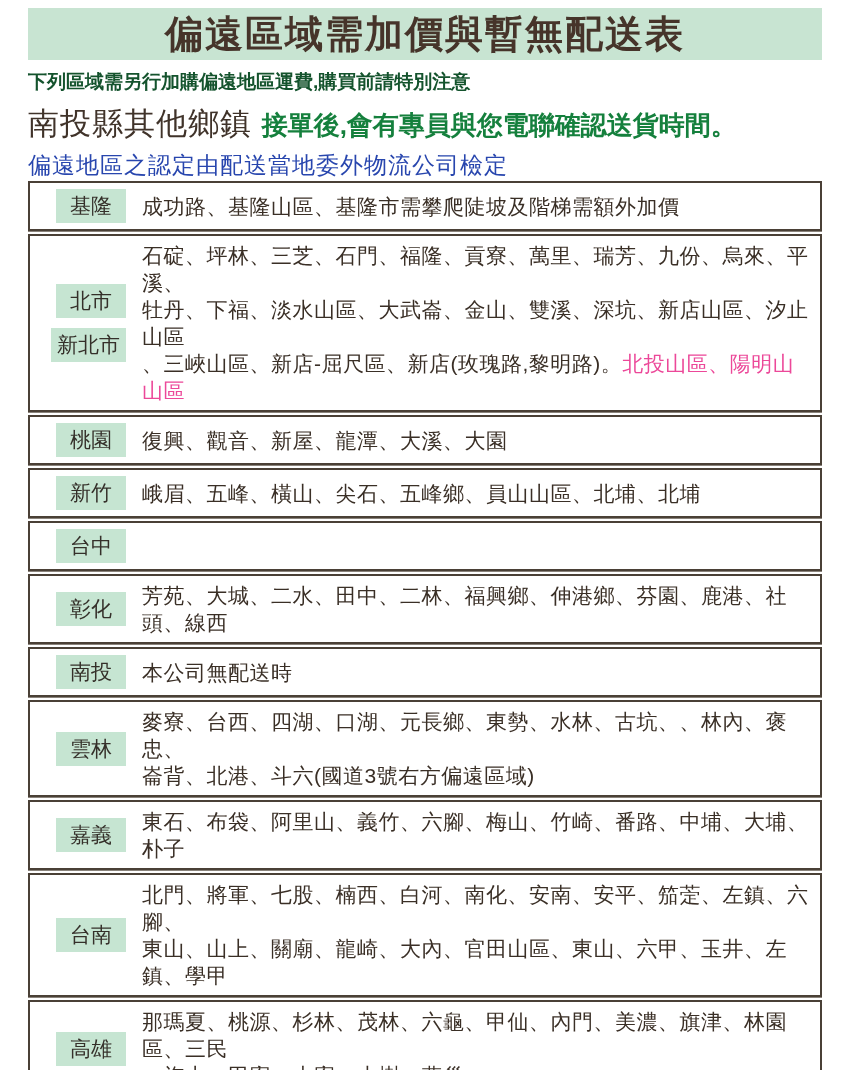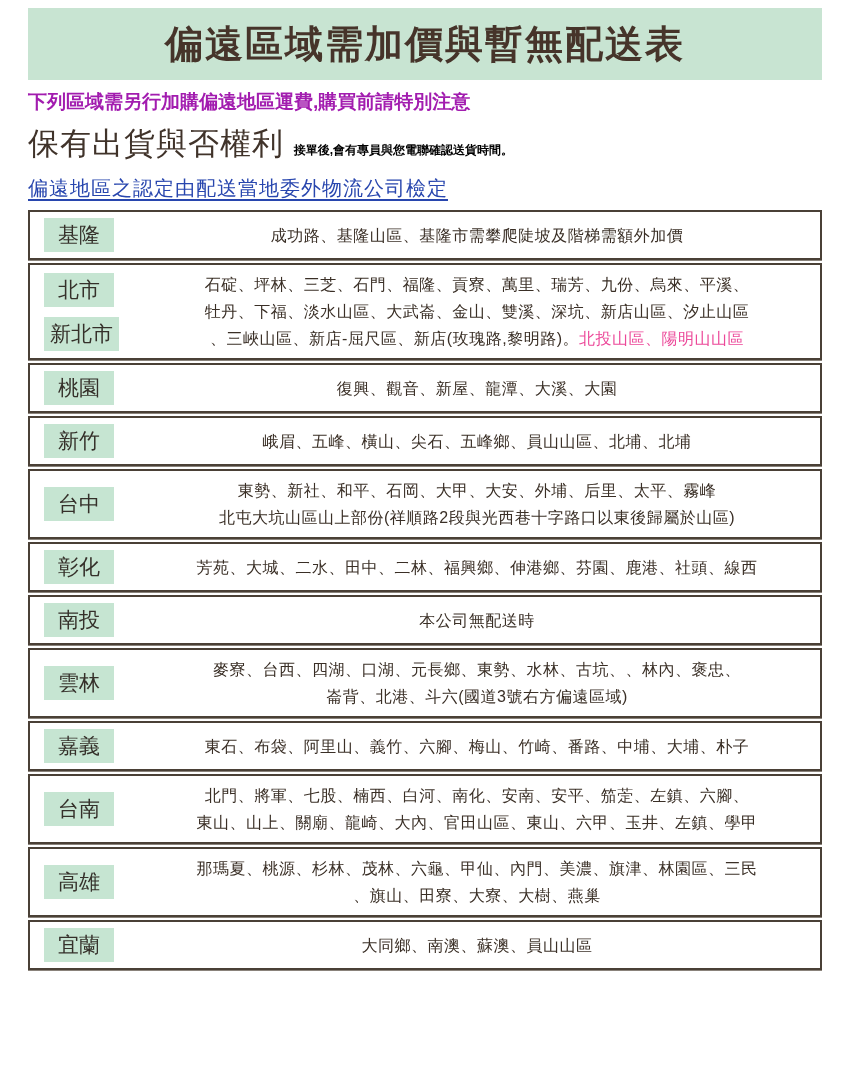--- a/index.html
+++ b/index.html
@@ -9,108 +9,106 @@
     width: 850px;
     height: 1070px;
     overflow: hidden;
     color: #3d2f23;
   }
   .page { padding: 8px 28px 0 28px; }
 
   .banner {
     background: #c8e4d2;
     width: 794px;
-    height: 72px;
+    height: 52px;
     display: flex;
     align-items: center;
     justify-content: center;
     font-size: 38px;
     font-weight: bold;
     color: #46342a;
     letter-spacing: 2px;
   }
 
   .notice-red {
     margin: 9px 0 6px 0;
     font-size: 19px;
     font-weight: bold;
-    color: #a21caf;
+    color: #14532d;
   }
 
   .policy { font-size: 31px; color: #40332a; line-height: 45px; letter-spacing: 1px; }
   .policy .inline-red {
-    font-size: 12px;
+    font-size: 26px;
     font-weight: bold;
-    color: #000000;
+    color: #15803d;
     letter-spacing: 0;
   }
 
   .blue-line {
-    font-size: 20px;
+    font-size: 23px;
     color: #2846ae;
-    margin: 2px 0 8px 0;
-    text-decoration: underline;
+    margin: 2px 0 0 0;
     text-decoration-thickness: 2px;
     text-underline-offset: 4px;
     letter-spacing: 1px;
   }
 
   .rtable { display: flex; flex-direction: column; gap: 3px; }
   .trow {
     border: 2px solid #4a4036;
     background: #ffffff;
     display: flex;
     align-items: center;
     padding: 6px 8px 6px 14px;
     box-shadow: 0 1px 0 #8a837b;
   }
   .labels {
     width: 82px;
     flex: 0 0 82px;
     display: flex;
     flex-direction: column;
     gap: 10px;
-    align-items: flex-start;
+    align-items: flex-end;
   }
   .rlabel {
     background: #c6e5d2;
     color: #35302a;
     font-size: 21px;
     padding: 3px 6px;
     min-width: 70px;
     text-align: center;
     white-space: nowrap;
   }
   .rlabel:empty { display: none; }
   .rcontent {
     flex: 1;
-    font-size: 16px;
+    font-size: 21px;
     line-height: 27px;
     color: #3a2f26;
     padding-left: 16px;
     white-space: pre-wrap;
     letter-spacing: 0.5px;
-    text-align: center;
   }
   .rcontent .gray { color: #ec4899; }
   .rcontent .gray:empty { display: none; }
 </style>
 </head>
 <body>
 
 <div class="page">
 
   <div class="banner">
     <span>偏遠區域需加價與暫無配送表</span>
   </div>
 
   <div class="notice-red">下列區域需另行加購偏遠地區運費,購買前請特別注意</div>
 
 
-  <div class="policy"><span>保有出貨與否權利 </span><span class="inline-red">接單後,會有專員與您電聯確認送貨時間。</span></div>
+  <div class="policy"><span>南投縣其他鄉鎮 </span><span class="inline-red">接單後,會有專員與您電聯確認送貨時間。</span></div>
 
   <div class="blue-line">偏遠地區之認定由配送當地委外物流公司檢定</div>
 
   <div class="rtable">
 
     <div class="trow">
       <div class="labels">
         <span class="rlabel">基隆</span>
 
       </div>
@@ -142,22 +140,20 @@
       </div>
       <div class="rcontent"><span>峨眉、五峰、橫山、尖石、五峰鄉、員山山區、北埔、北埔</span></div>
     </div>
 
 
     <div class="trow">
       <div class="labels">
         <span class="rlabel">台中</span>
 
       </div>
-      <div class="rcontent"><span>東勢、新社、和平、石岡、大甲、大安、外埔、后里、太平、霧峰
-北屯大坑山區山上部份(祥順路2段與光西巷十字路口以東後歸屬於山區)</span></div>
     </div>
 
     <div class="trow">
       <div class="labels">
         <span class="rlabel">彰化</span>
 
       </div>
       <div class="rcontent"><span>芳苑、大城、二水、田中、二林、福興鄉、伸港鄉、芬園、鹿港、社頭、線西</span></div>
     </div>
 

